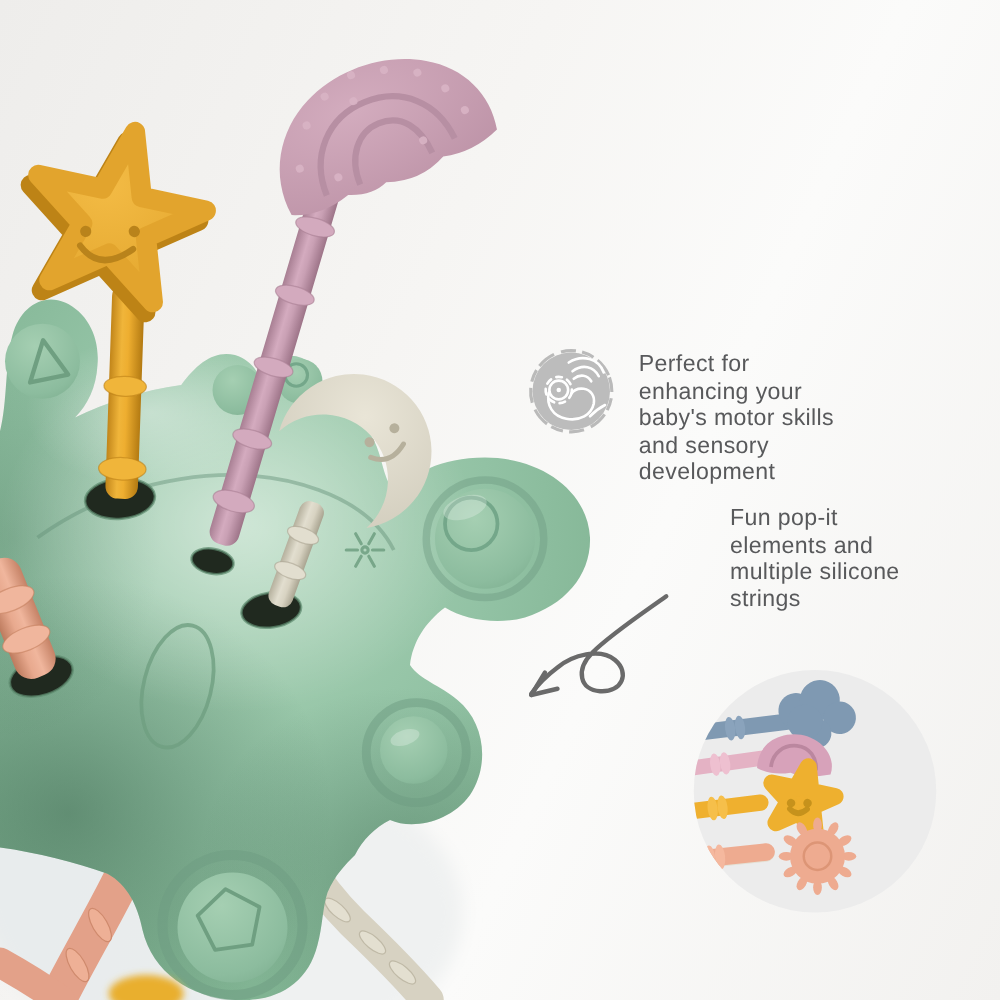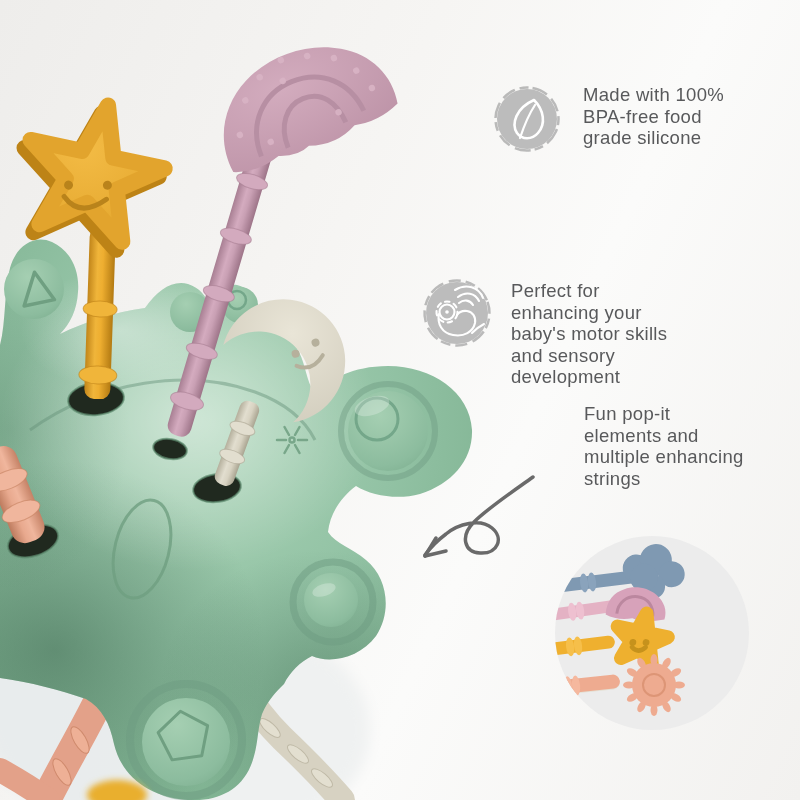--- a/index.html
+++ b/index.html
@@ -338,33 +338,20 @@
             <ellipse cx="679" cy="685" rx="6" ry="3.5" transform="rotate(300 654 685)"></ellipse>
             <ellipse cx="679" cy="685" rx="6" ry="3.5" transform="rotate(330 654 685)"></ellipse>
             <circle cx="654" cy="685" r="22"></circle>
             <circle cx="654" cy="685" r="11" fill="none" stroke="#d8906f" stroke-width="2" opacity="0.8"></circle>
           </g>
         </g>
       </g>
     </g>
   </svg>
 
-  <div class="callout c1">
-    <div class="icon-wrap">
-      <svg viewBox="0 0 66 66" width="66" height="66">
-        <circle cx="33" cy="33" r="30" fill="#bcbcbc"></circle>
-        <circle cx="33" cy="33" r="31.5" fill="none" stroke="#b3b3b3" stroke-width="2.5" stroke-dasharray="14 5 9 4 16 6" opacity="0.9" transform="rotate(25 33 33)"></circle>
-        <path d="M 40,14 C 50,24 52,38 44,47 C 38,54 28,54 23,47 C 17,38 22,22 40,14 Z" fill="none" stroke="#ffffff" stroke-width="2.6" stroke-linejoin="round"></path>
-        <path d="M 26,52 C 30,40 35,28 41,19" fill="none" stroke="#ffffff" stroke-width="2.2" stroke-linecap="round"></path>
-      </svg>
-    </div>
-    <p class="callout-text">Made with 100%
-BPA-free food
-grade silicone</p>
-  </div>
 
   <div class="callout c2">
     <div class="icon-wrap">
       <svg viewBox="0 0 70 70" width="70" height="70">
         <circle cx="35" cy="35" r="31" fill="#bcbcbc"></circle>
         <circle cx="35" cy="35" r="32.5" fill="none" stroke="#b3b3b3" stroke-width="2.5" stroke-dasharray="12 5 10 4 15 6" opacity="0.9" transform="rotate(-20 35 35)"></circle>
         <g fill="none" stroke="#ffffff" stroke-width="2.1" stroke-linecap="round">
           <circle cx="25" cy="34" r="7.5"></circle>
           <circle cx="25" cy="34" r="10.5" stroke-dasharray="4.5 4.5" transform="rotate(12 25 34)"></circle>
           <circle cx="25" cy="34" r="1.8" fill="#ffffff" stroke="none"></circle>
@@ -379,17 +366,17 @@
     <p class="callout-text">Perfect for
 enhancing your
 baby's motor skills
 and sensory
 development</p>
   </div>
 
   <div class="callout c3">
     <p class="callout-text">Fun pop-it
 elements and
-multiple enhancing
+multiple silicone
 strings</p>
   </div>
 
 </div>
 
 </body></html>

